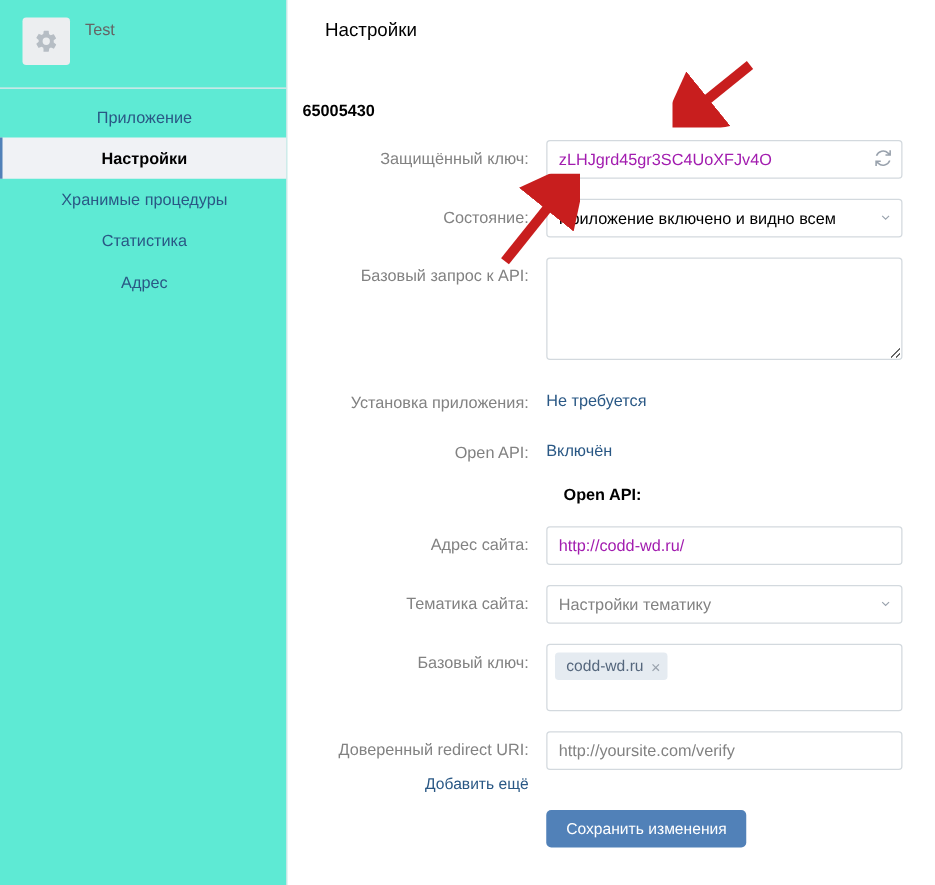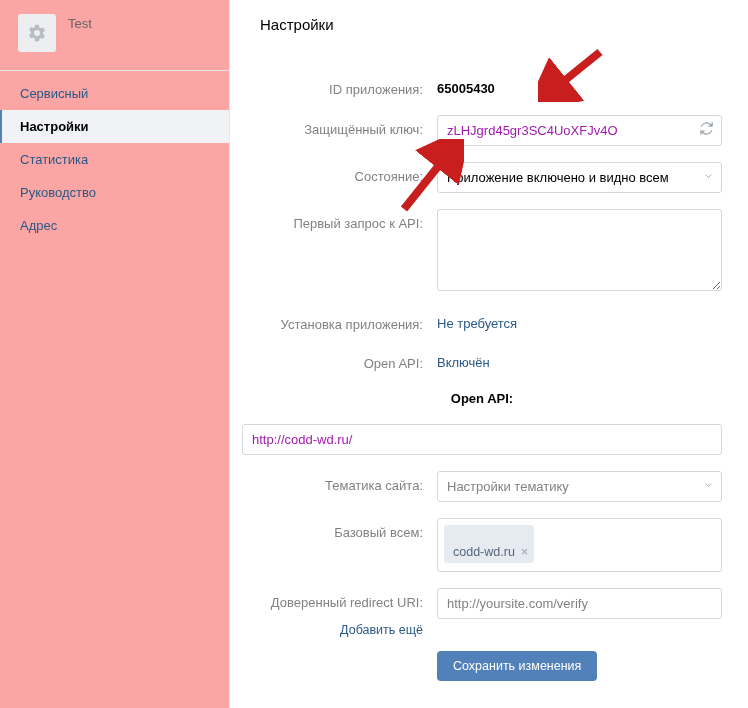--- a/index.html
+++ b/index.html
@@ -13,24 +13,25 @@
       height: 708px;
       overflow: hidden;
       position: relative;
     }
     .layout { display: flex; height: 100%; }
 
     
     .sidebar {
       width: 230px;
       flex: 0 0 230px;
-      background: #fca5a5;
+      background: #5eead4;
       border-right: 1px solid #e7e8ec;
       display: flex;
       flex-direction: column;
+      text-align: center;
     }
     .app-head {
       display: flex;
       align-items: center;
       padding: 14px 16px 18px 18px;
     }
     .app-avatar {
       width: 38px; height: 38px;
       background: #eceef0;
       border-radius: 3px;
@@ -141,21 +142,21 @@
       border: 1px solid #d3d9de;
       border-radius: 3px;
       padding: 6px;
       min-height: 54px;
     }
     .tag {
       display: inline-flex;
       align-items: center;
       background: #e5ebf1;
       border-radius: 3px;
-      padding: 20px 6px 4px 9px;
+      padding: 4px 6px 4px 9px;
       font-size: 12.5px;
       color: #55677d;
     }
     .tag-x {
       margin-left: 6px;
       color: #99a2ad;
       cursor: pointer;
       font-size: 13px;
       line-height: 1;
     }
@@ -198,35 +199,34 @@
   <aside class="sidebar">
     <div class="app-head">
       <div class="app-avatar">
         <svg width="20" height="20" viewBox="0 0 24 24" fill="#b6bdc4">
             <path d="M19.14 12.94a7.49 7.49 0 0 0 .05-.94 7.49 7.49 0 0 0-.05-.94l2.03-1.58a.5.5 0 0 0 .12-.64l-1.92-3.32a.5.5 0 0 0-.61-.22l-2.39.96a7.03 7.03 0 0 0-1.62-.94l-.36-2.54A.5.5 0 0 0 14 2h-4a.5.5 0 0 0-.49.42l-.36 2.54c-.58.24-1.12.55-1.62.94l-2.39-.96a.5.5 0 0 0-.61.22L2.61 8.48a.5.5 0 0 0 .12.64l2.03 1.58c-.03.31-.05.63-.05.94s.02.63.05.94l-2.03 1.58a.5.5 0 0 0-.12.64l1.92 3.32c.14.24.43.34.61.22l2.39-.96c.5.39 1.04.7 1.62.94l.36 2.54A.5.5 0 0 0 10 22h4a.5.5 0 0 0 .49-.42l.36-2.54c.58-.24 1.12-.55 1.62-.94l2.39.96c.18.12.47.02.61-.22l1.92-3.32a.5.5 0 0 0-.12-.64l-2.03-1.58zM12 15.5A3.5 3.5 0 1 1 12 8.5a3.5 3.5 0 0 1 0 7z"></path>
           </svg>
       </div>
       <span class="app-name">Test</span>
     </div>
     <nav class="nav">
-      <a class="nav-item">Сервисный</a>
+      <a class="nav-item">Приложение</a>
       <a class="nav-item active">Настройки</a>
+      <a class="nav-item">Хранимые процедуры</a>
       <a class="nav-item">Статистика</a>
-      <a class="nav-item">Руководство</a>
       <a class="nav-item">Адрес</a>
     </nav>
   </aside>
 
   <main class="main">
     <h1 class="page-title">Настройки</h1>
 
     <div class="form">
 
       <div class="row">
-        <div class="label">ID приложения:</div>
         <div class="value bold">65005430</div>
       </div>
 
       <div class="row">
         <div class="label">Защищённый ключ:</div>
         <div class="input-wrap">
           <input type="text" value="zLHJgrd45gr3SC4UoXFJv4O" style="">
           <span class="refresh-icon">
             <svg width="15" height="15" viewBox="0 0 24 24" fill="none" stroke="#99a2ad" stroke-width="2">
                 <path d="M21 2v6h-6M3 22v-6h6M3.51 9a9 9 0 0 1 14.85-3.36L21 8M20.49 15a9 9 0 0 1-14.85 3.36L3 16"></path>
@@ -242,58 +242,59 @@
           <div class="select filled">Приложение включено и видно всем</div>
           <span class="chevron-icon">
             <svg width="11" height="11" viewBox="0 0 24 24" fill="none" stroke="#99a2ad" stroke-width="2">
                 <polyline points="6 9 12 15 18 9"></polyline>
               </svg>
           </span>
         </div>
       </div>
 
       <div class="row">
-        <div class="label">Первый запрос к API:</div>
+        <div class="label">Базовый запрос к API:</div>
         <div class="input-wrap">
           <textarea style=""></textarea>
         </div>
       </div>
 
       <div class="row">
         <div class="label">Установка приложения:</div>
         <div class="value link"><a>Не требуется</a></div>
       </div>
 
       <div class="row">
         <div class="label">Open API:</div>
         <div class="value link"><a>Включён</a></div>
       </div>
 
       <div class="section-heading">Open API:</div>
 
       <div class="row">
+        <div class="label">Адрес сайта:</div>
         <div class="input-wrap">
           <input type="text" value="http://codd-wd.ru/" style="">
         </div>
       </div>
 
       <div class="row">
         <div class="label">Тематика сайта:</div>
         <div class="input-wrap">
           <div class="select">Настройки тематику</div>
           <span class="chevron-icon">
             <svg width="11" height="11" viewBox="0 0 24 24" fill="none" stroke="#99a2ad" stroke-width="2">
                 <polyline points="6 9 12 15 18 9"></polyline>
               </svg>
           </span>
         </div>
       </div>
 
       <div class="row">
-        <div class="label">Базовый всем:</div>
+        <div class="label">Базовый ключ:</div>
         <div class="tag-box">
           <span class="tag">
             <span>codd-wd.ru</span>
             <span class="tag-x">×</span>
           </span>
         </div>
       </div>
 
       <div class="row tight">
         <div class="label">Доверенный redirect URI:</div>

